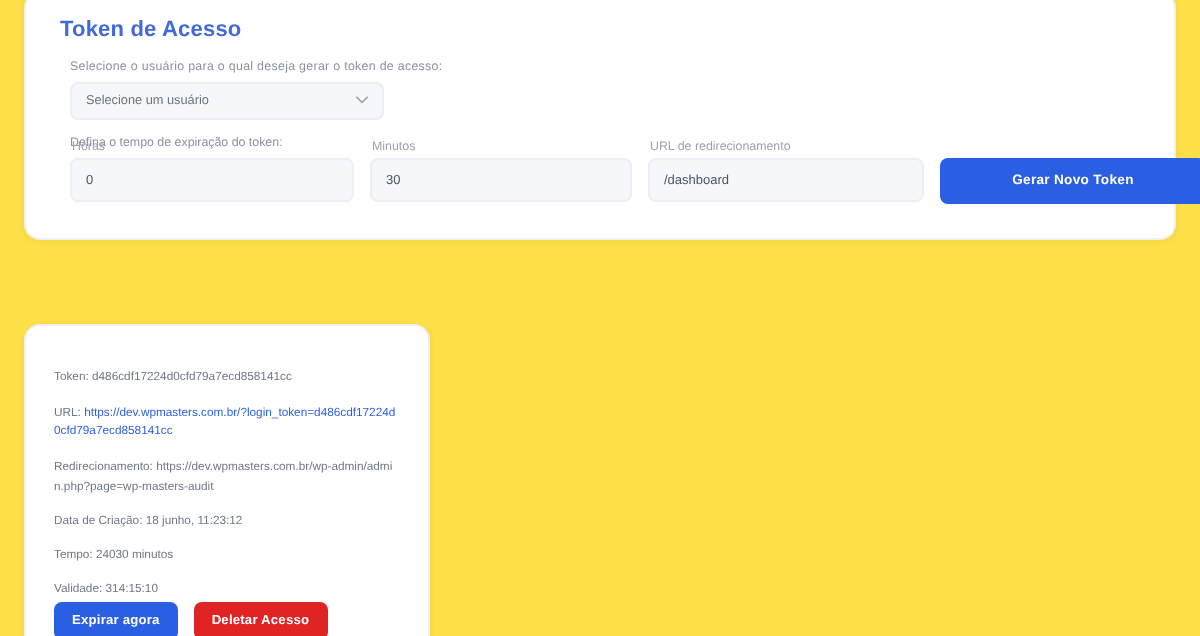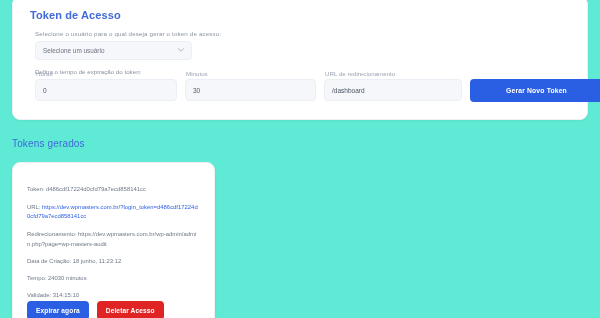--- a/index.html
+++ b/index.html
@@ -5,21 +5,21 @@
   * { box-sizing: border-box; margin: 0; padding: 0; }
   html, body {
     width: 600px;
     height: 318px;
     overflow: hidden;
     background: #ffffff;
     font-family: "Liberation Sans", sans-serif;
     color: #2c3338;
   }
 
-  .page { position: relative; width: 600px; height: 318px; background: #5eead4; }
+  .page { position: relative; width: 600px; height: 318px; background: #fde047; }
 
   
   .token-card {
     position: absolute;
     left: 12px;
     top: -4px;
     width: 576px;
     height: 124px;
     background: #ffffff;
     border: 1px solid #eef0f4;
@@ -235,21 +235,20 @@
       <div class="inp inp-minutos">30</div>
 
       <span class="mini-label lbl-url">URL de redirecionamento</span>
       <div class="inp inp-url">/dashboard</div>
 
       <button class="btn-generate">Gerar Novo Token</button>
     </div>
 
   </div>
 
-  <div class="section-heading">Tokens gerados</div>
 
   <div class="item-card">
 
 
     <div class="meta-line">Token: d486cdf17224d0cfd79a7ecd858141cc</div>
 
     <div class="url-line">
       <span>URL: </span><span class="url-link">https://dev.wpmasters.com.br/?login_token=d486cdf17224d0cfd79a7ecd858141cc</span>
     </div>
 

